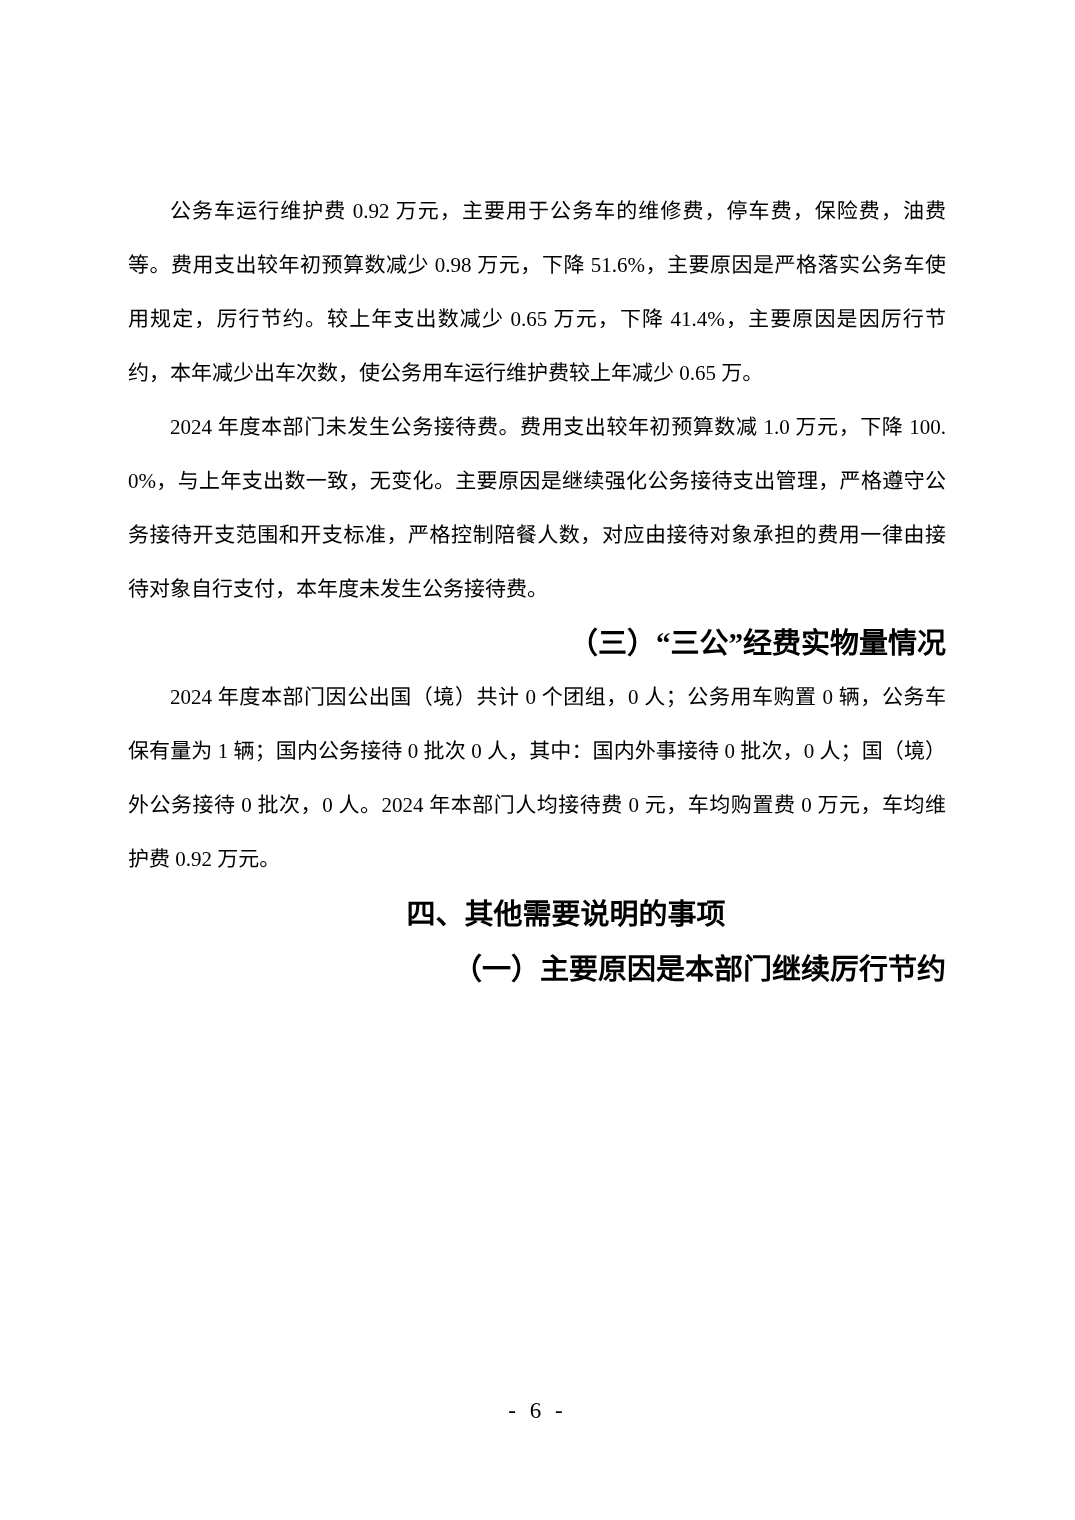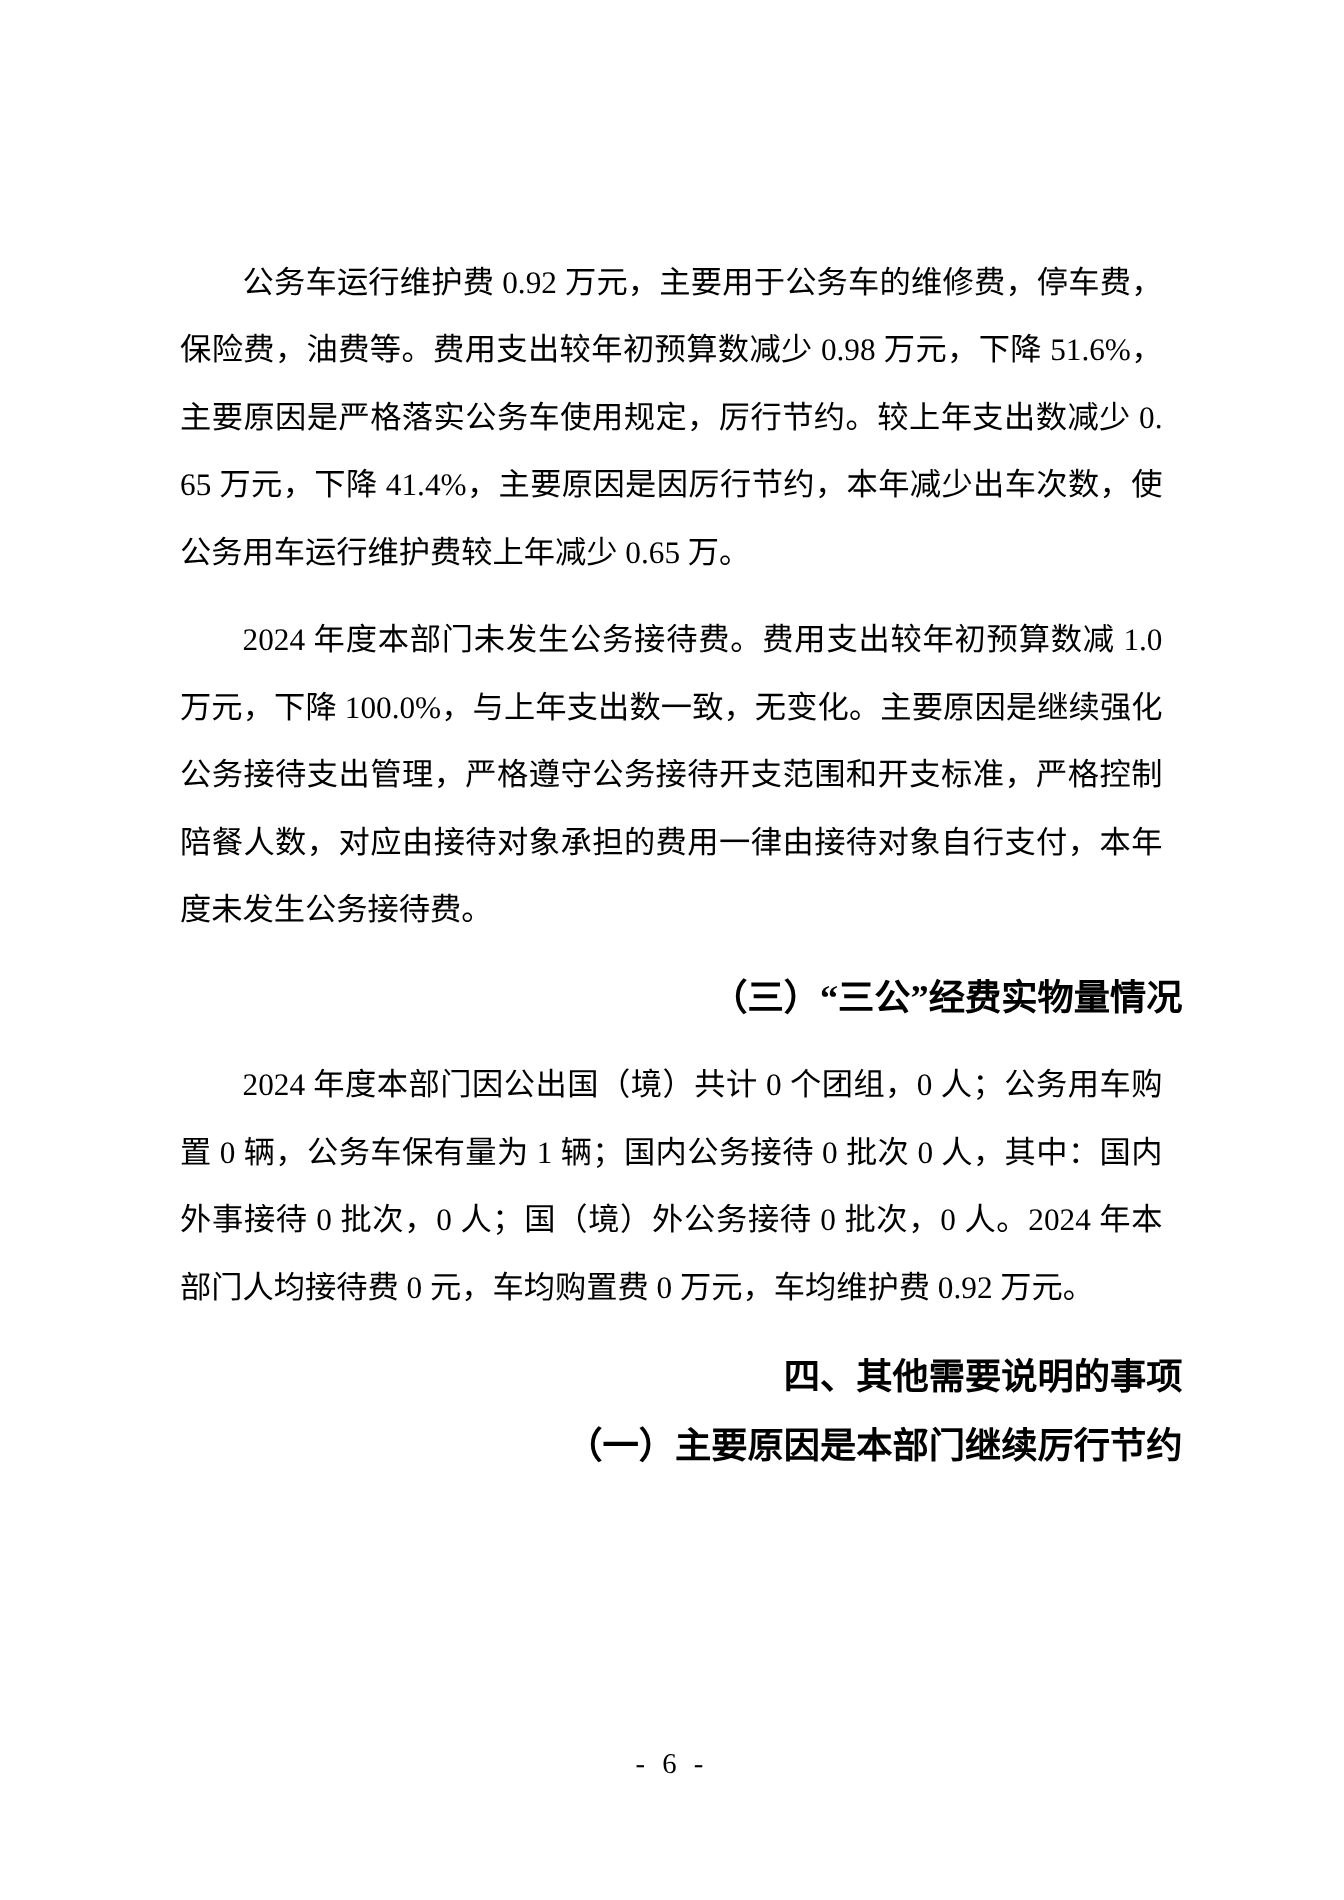--- a/index.html
+++ b/index.html
@@ -15,22 +15,22 @@
     overflow: hidden;
     font-family: "Liberation Serif", "DejaVu Serif", serif;
   }
   .doc-content {
     position: absolute;
     left: 128px;
     top: 184px;
     width: 818px;
   }
   .para {
-    margin: 16px;
-    font-size: 25px;
+    margin: 0;
+    font-size: 21px;
     line-height: 54px;
     text-align: justify;
     text-justify: inter-ideograph;
     text-indent: 2em;
     word-break: break-all;
   }
   .heading-kai {
     margin: 0;
     font-size: 29px;
     line-height: 54px;
@@ -38,21 +38,21 @@
     text-indent: 2em;
     text-align: right;
     font-family: "Liberation Serif", "DejaVu Serif", serif;
   }
   .heading-hei {
     margin: 0;
     font-size: 29px;
     line-height: 56px;
     font-weight: bold;
     text-indent: 2em;
-    text-align: right;
+    text-align: center;
     font-family: "Liberation Sans", "DejaVu Sans", sans-serif;
   }
   .page-footer {
     position: absolute;
     left: 0;
     top: 1396px;
     width: 1075px;
     text-align: center;
     font-size: 23px;
     line-height: 30px;

